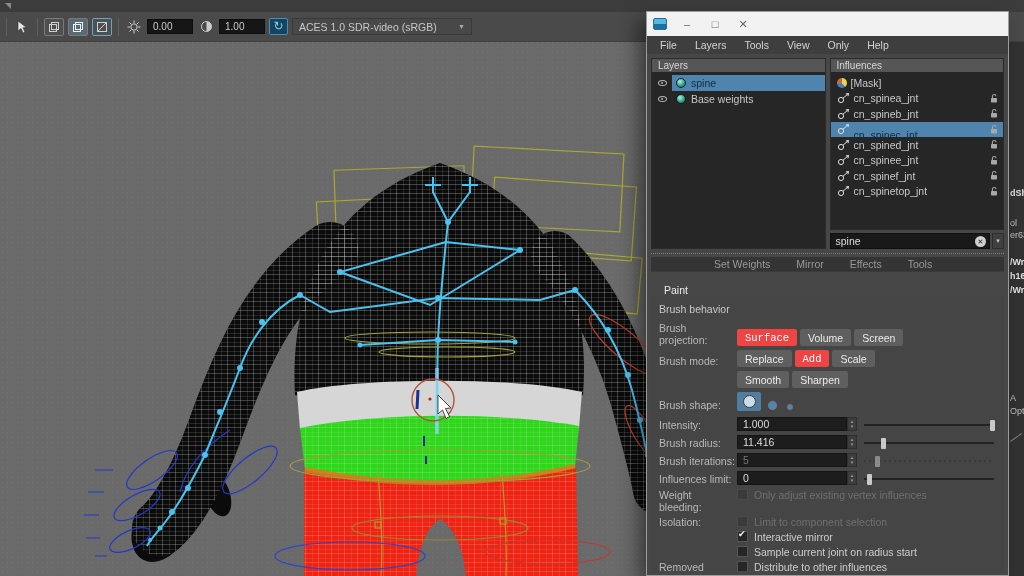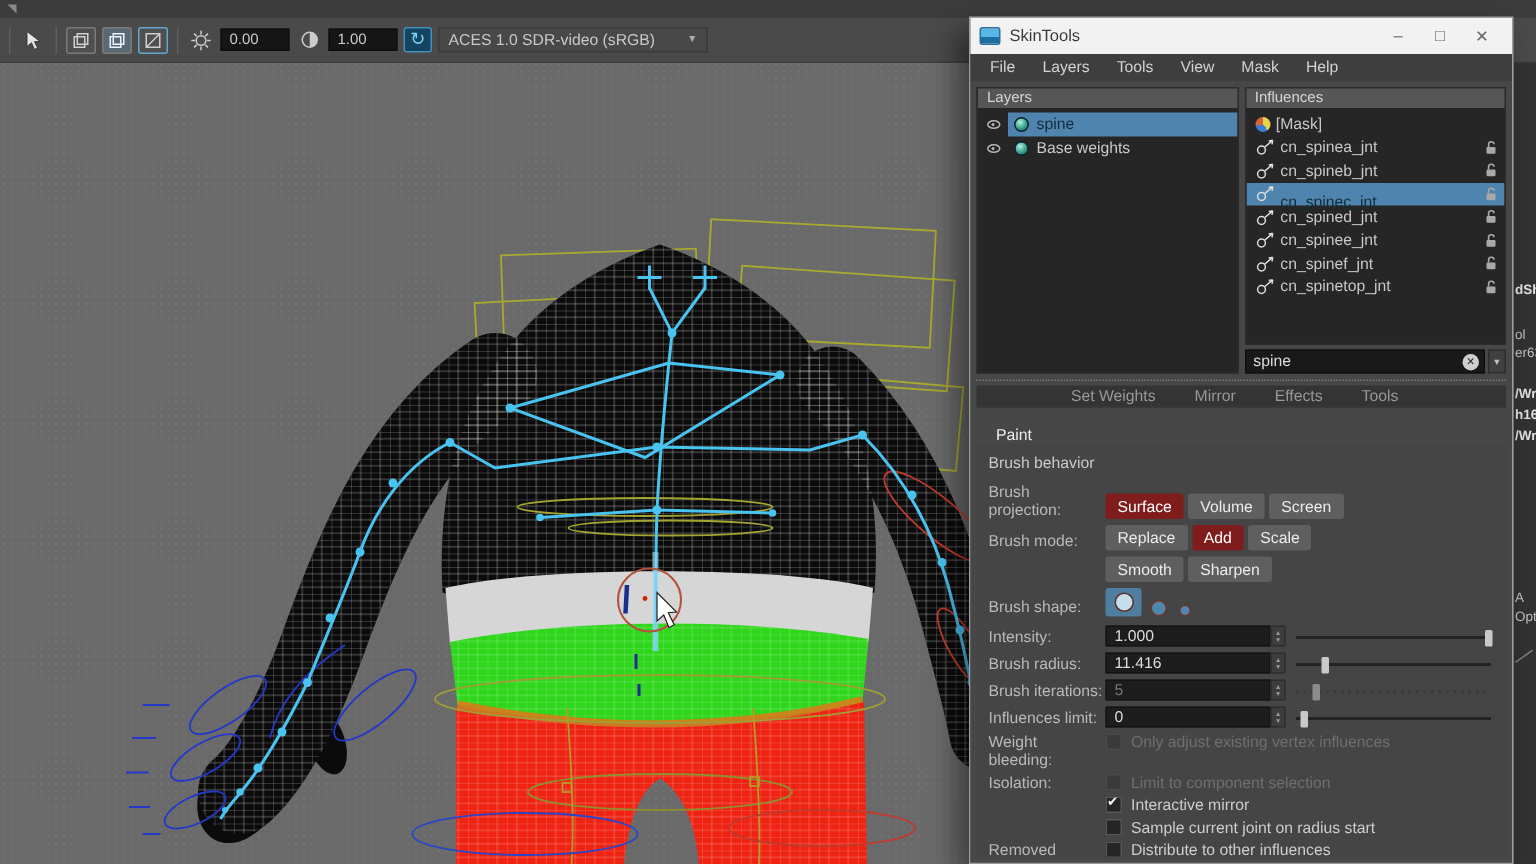--- a/index.html
+++ b/index.html
@@ -94,21 +94,21 @@
   .tab.active { background:#14532d; color:#ececec;margin-top:26px; }
 
   
   .content { flex:1; background:#454545; padding:5px 8px 0 8px; overflow:hidden; font-size:10.5px;margin-top:24px; }
   .section-label { color:#c9c9c9; margin:2px 0 7px 0; }
   .ctl-row { display:flex; align-items:flex-end; margin-bottom:4px; }
   .ctl-label { width:78px; color:#b9b9b9; flex-shrink:0; }
   .btn-group { display:flex; gap:3px; }
   .pbtn { background:#5f5f5f; border:none; border-radius:2px; color:#ebebeb;
     font-size:10.5px; font-family:inherit; padding:2.5px 8px; }
-  .pbtn.active { background:#7f1d1d; color:#ffffff; }
+  .pbtn.active { background:#ef4444; color:#ffffff;font-family:Liberation Mono, monospace; }
   .shape-active { width:24px; height:19px; background:#4e7fa0; border-radius:2px;
     display:flex; align-items:center; justify-content:center; margin-right:6px; }
   .bs-big { width:13px; height:13px; border-radius:50%; background:#c6ddec; border:1.5px solid #5e2f28; }
   .bs-mid { width:11px; height:11px; border-radius:50%; background:#4f86ad; border:1.5px solid #6b352c; margin-right:8px; }
   .bs-sml { width:8px; height:8px; border-radius:50%; background:#4f86ad; border:1.5px solid #6b352c; }
   .num-field { width:110px; height:14px; background:#1d1d1d; border:1px solid #141414; color:#dcdcdc;
     line-height:12px; padding-left:5px; }
   .spin { width:10px; height:14px; background:#3d3d3d; border:1px solid #2f2f2f; display:flex;
     flex-direction:column; align-items:center; justify-content:center; color:#999; }
   .spin span { font-size:4.5px; line-height:5px; }
@@ -306,35 +306,34 @@
     <span class="frag b" style="top:271px">h16</span>
     <span class="frag b" style="top:285px">/Wra</span>
     <span class="frag" style="top:393px">A</span>
     <span class="frag" style="top:406px">Opti</span>
     <span class="diag"></span>
   </div>
 
   <div class="window">
     <div class="titlebar">
       <span class="app-icon"></span>
-      <span class="title">SkinTools</span>
       <span class="win-ctl">
         <span>–</span>
         <span>□</span>
         <span>✕</span>
       </span>
     </div>
 
     <div class="menubar">
 
     <span class="menu-item">File</span>
         <span class="menu-item">Layers</span>
         <span class="menu-item">Tools</span>
         <span class="menu-item">View</span>
-        <span class="menu-item">Mask</span>
+        <span class="menu-item">Only</span>
         <span class="menu-item">Help</span>
       </div>
 
     <div class="win-body">
 
       <div class="panels">
 
         <div class="panel-col">
           <div class="panel">
             <div class="panel-header">Layers</div>

